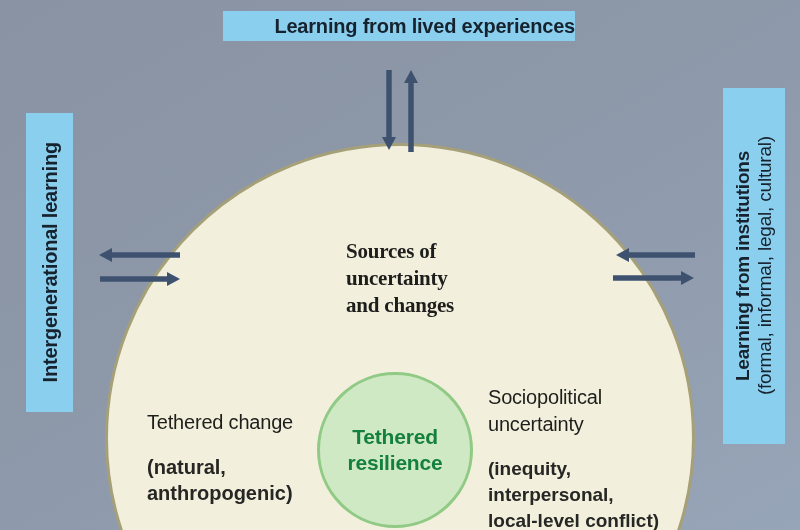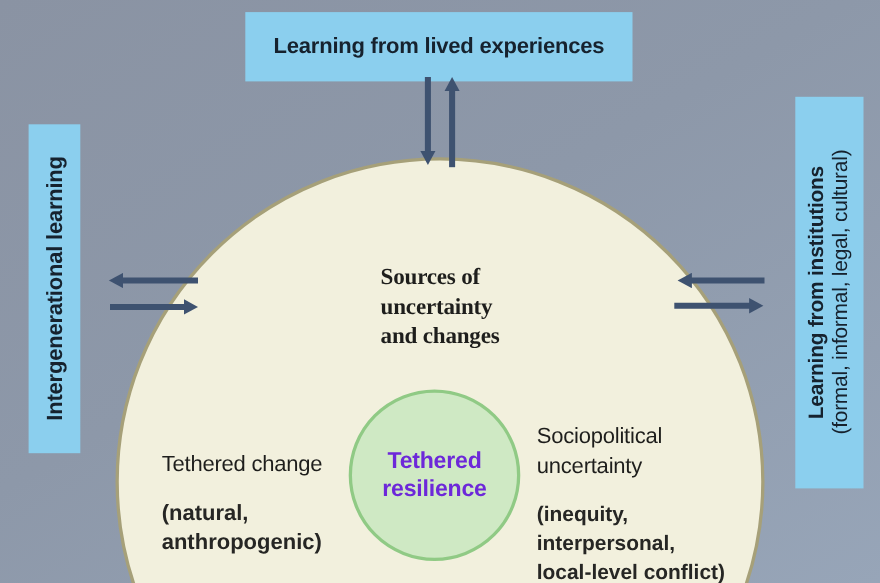--- a/index.html
+++ b/index.html
@@ -20,54 +20,55 @@
     width: 590px; height: 590px;
     box-sizing: border-box;
     border-radius: 50%;
     background: #f2f0dd;
     border: 3px solid #a6a079;
   }
 
   
   .core-circle {
     position: absolute;
-    left: 317px; top: 354px;
+    left: 317px; top: 372px;
     width: 156px; height: 156px;
     box-sizing: border-box;
     border-radius: 50%;
     background: #cfe9c4;
     border: 3px solid #90ca85;
     display: flex;
     align-items: center;
     justify-content: center;
     text-align: center;
     font-weight: 700;
     font-size: 21px;
     line-height: 26px;
     letter-spacing: -0.2px;
-    color: #6d28d9;
+    color: #15803d;
     white-space: pre-line;
   }
 
   
   .lbox {
     position: absolute;
     background: #8bcfee;
     color: #16222e;
     display: flex;
     align-items: center;
     justify-content: center;
     font-weight: 700;
   }
   .box-top {
     left: 223px; top: 11px;
-    width: 352px; height: 63px;
+    width: 352px; height: 30px;
     font-size: 20px;
     letter-spacing: -0.2px;
     white-space: nowrap;
+    justify-content: flex-end;
   }
   .box-left {
     left: 26px; top: 113px;
     width: 47px; height: 299px;
     font-size: 20px;
   }
   .box-right {
     left: 723px; top: 88px;
     width: 62px; height: 356px;
     font-size: 19px;

